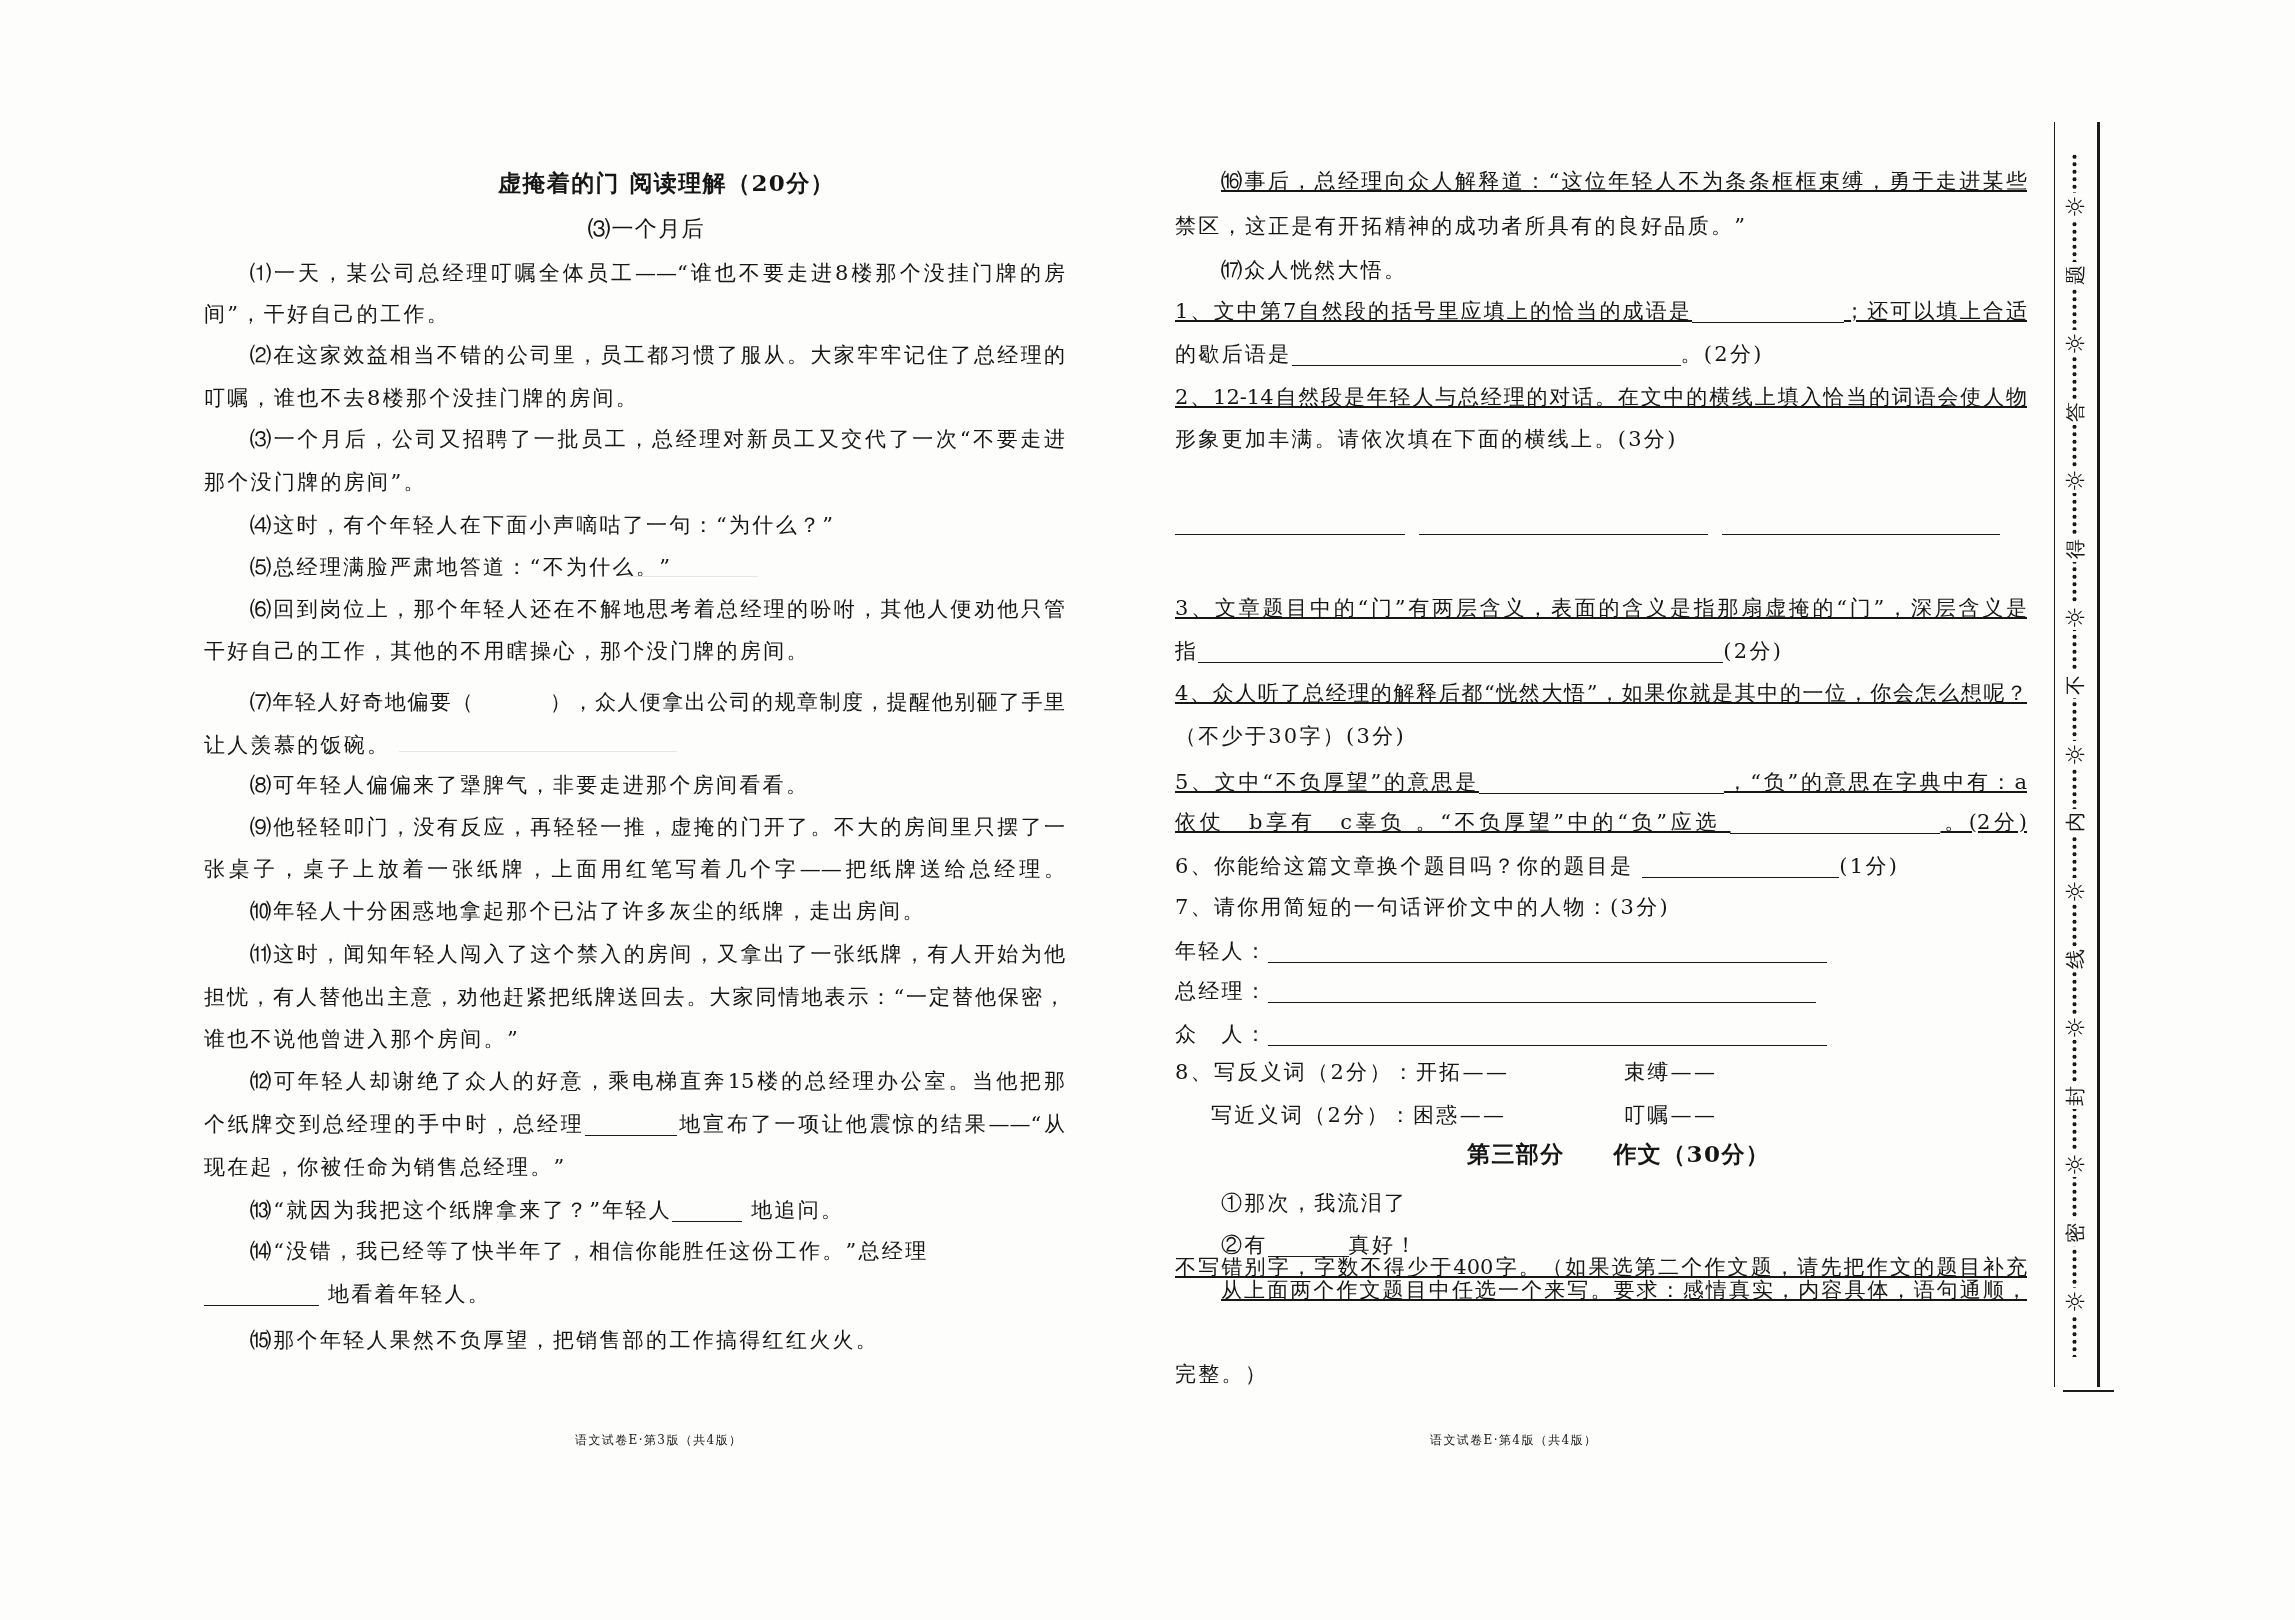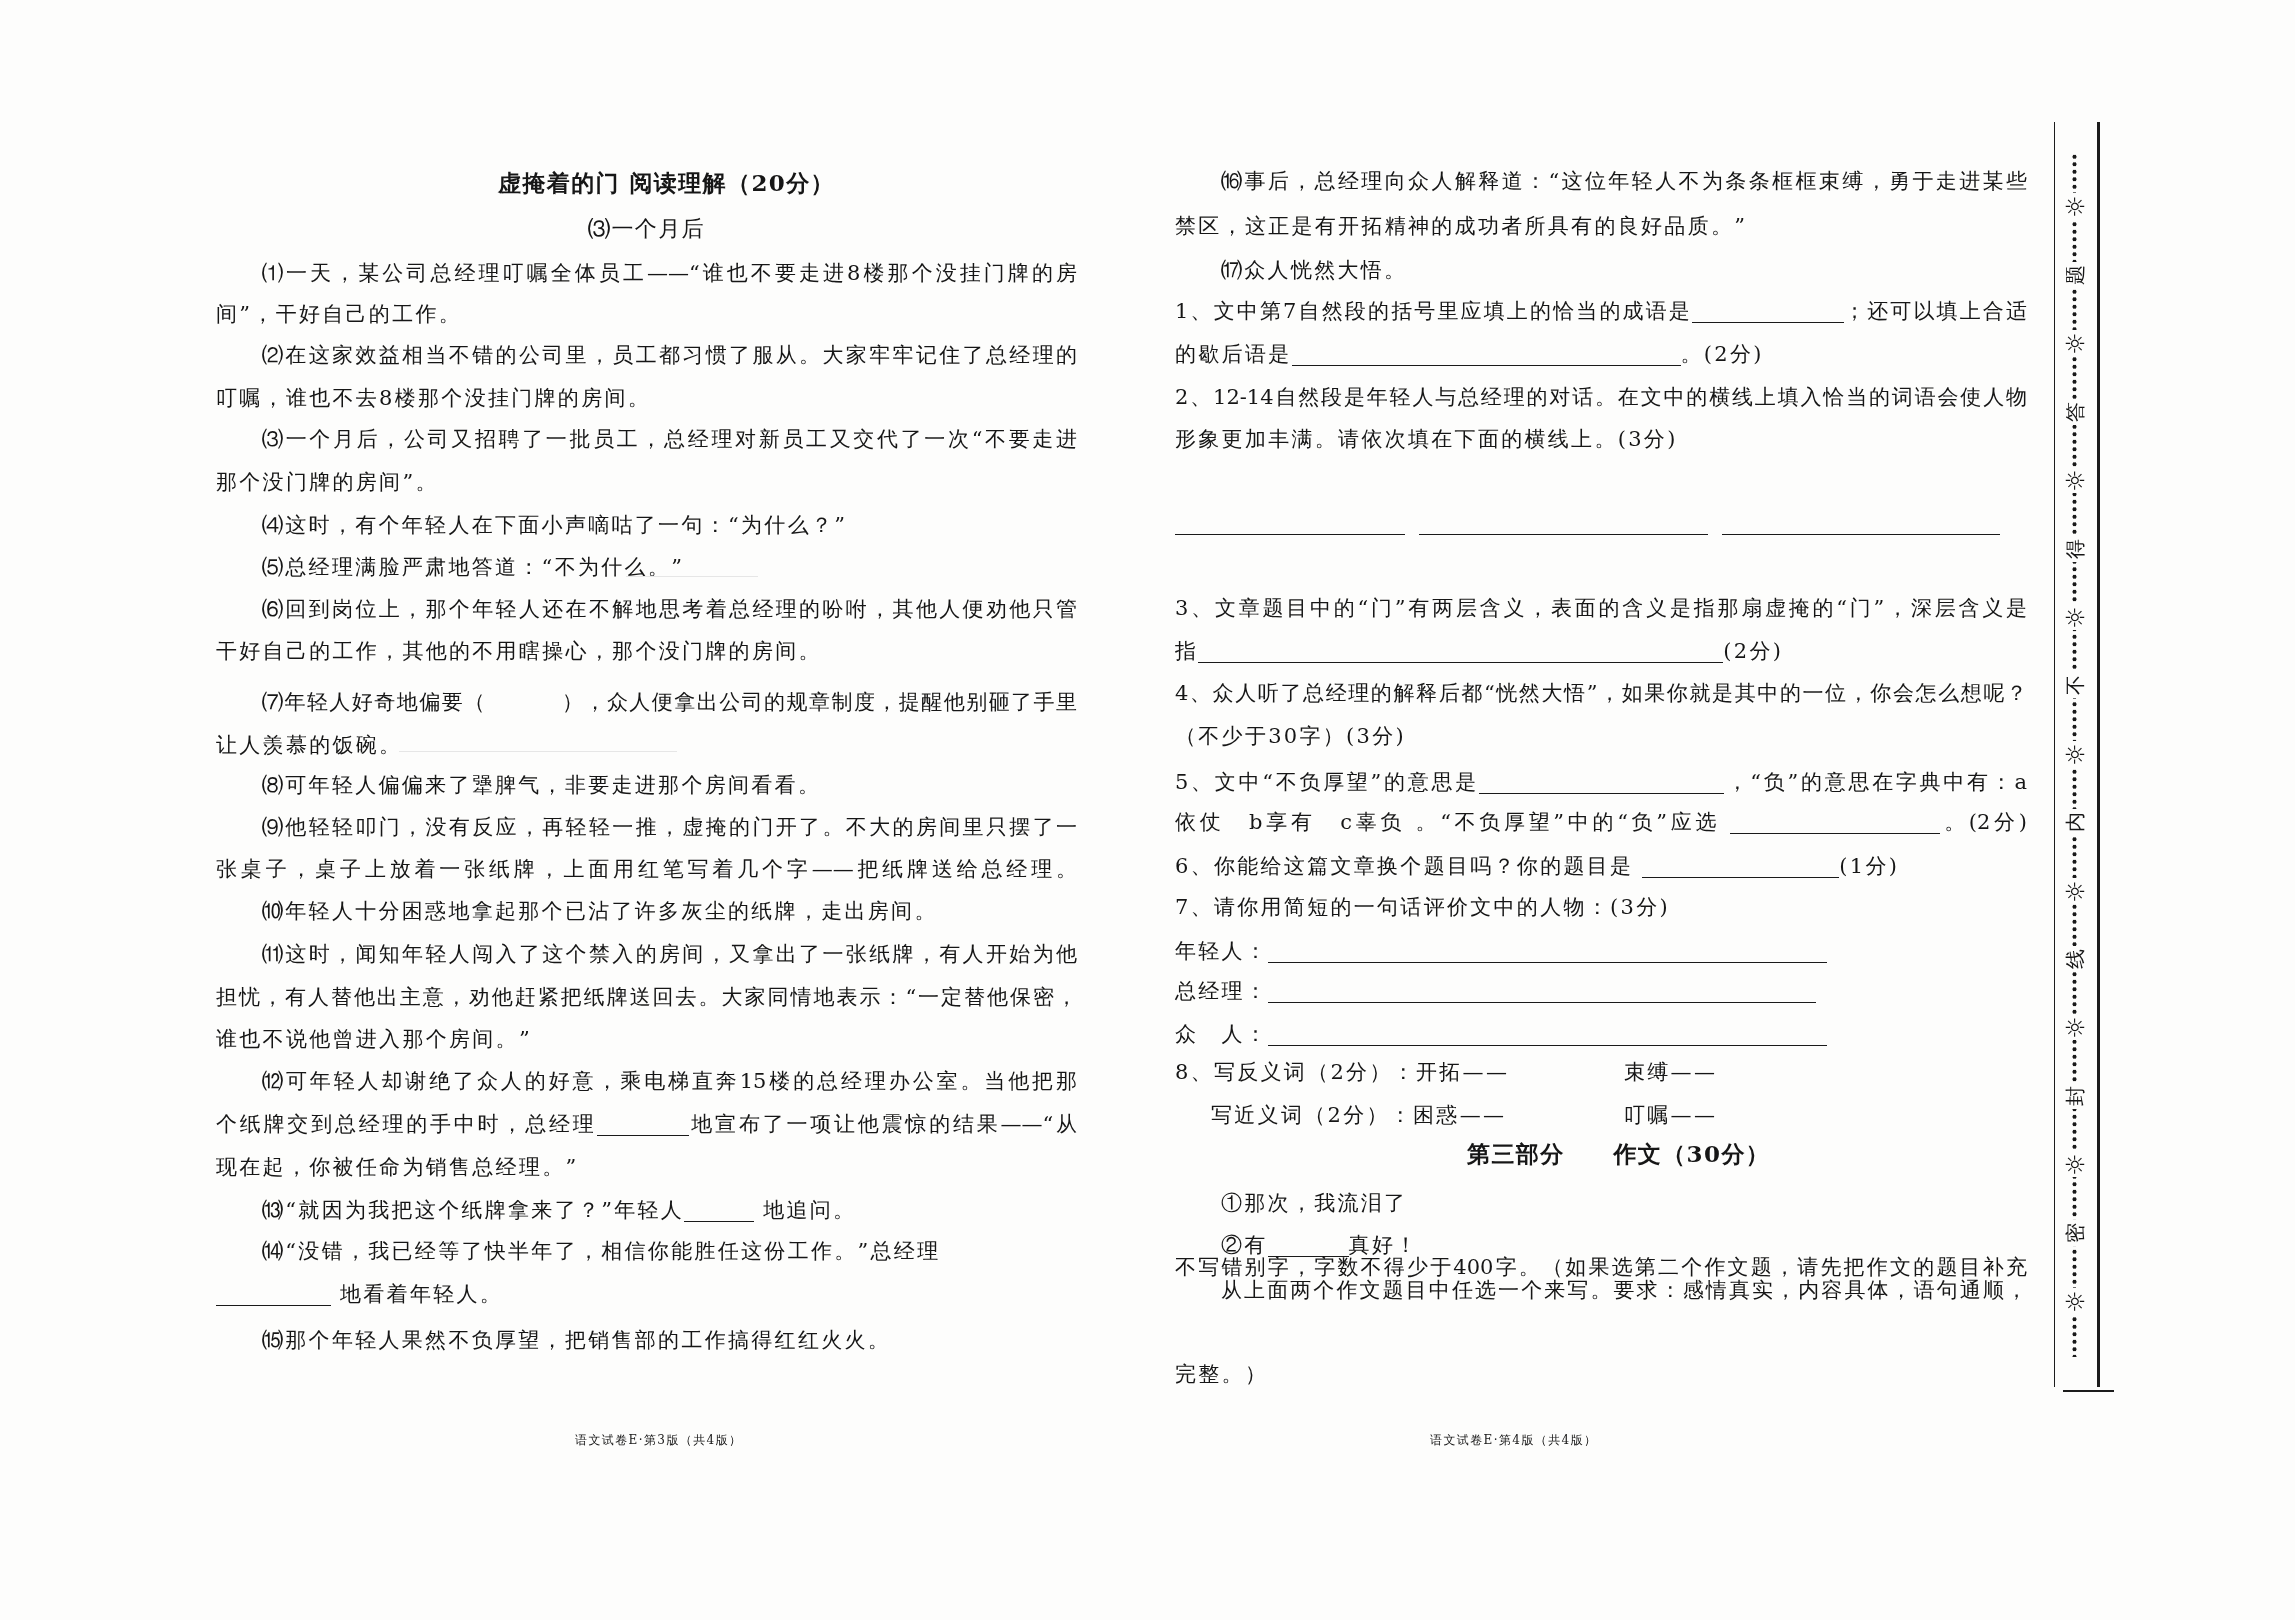--- a/index.html
+++ b/index.html
@@ -6,25 +6,25 @@
   body {
     width: 2295px; height: 1620px; position: relative; overflow: hidden;
     background: #fdfdfc; color: #161616;
     font-family: "DejaVu Serif", serif;
   }
   .ln {
     position: absolute; height: 32px; line-height: 32px;
     font-size: 21px; white-space: nowrap; letter-spacing: 2.3px;
     box-sizing: border-box;
   }
-  .L { left: 216px; }
+  .L { left: 204px; }
   .R { left: 1175px; }
   .full { white-space: normal; text-align: justify; text-align-last: justify; letter-spacing: 0; }
   .L.full { width: 861px; }
-  .R.full { width: 852px; }
+  .R.full { width: 852px; text-decoration: underline; }
   .ind { padding-left: 46px; }
   .blank {
     display: inline-block; height: 21px; vertical-align: -4.9px;
     border-bottom: 1.7px solid #1a1a1a;
   }
   .gap { display: inline-block; height: 21px; }
   .head { font-weight: bold; font-size: 23px; letter-spacing: 1.4px; }
   .foot { font-size: 12px; letter-spacing: 1.4px; }
   .rule { position: absolute; height: 0; border-top: 1.7px solid #1a1a1a; }
   .ghost { position: absolute; height: 0; border-top: 1.4px solid #e6e6e6; }

